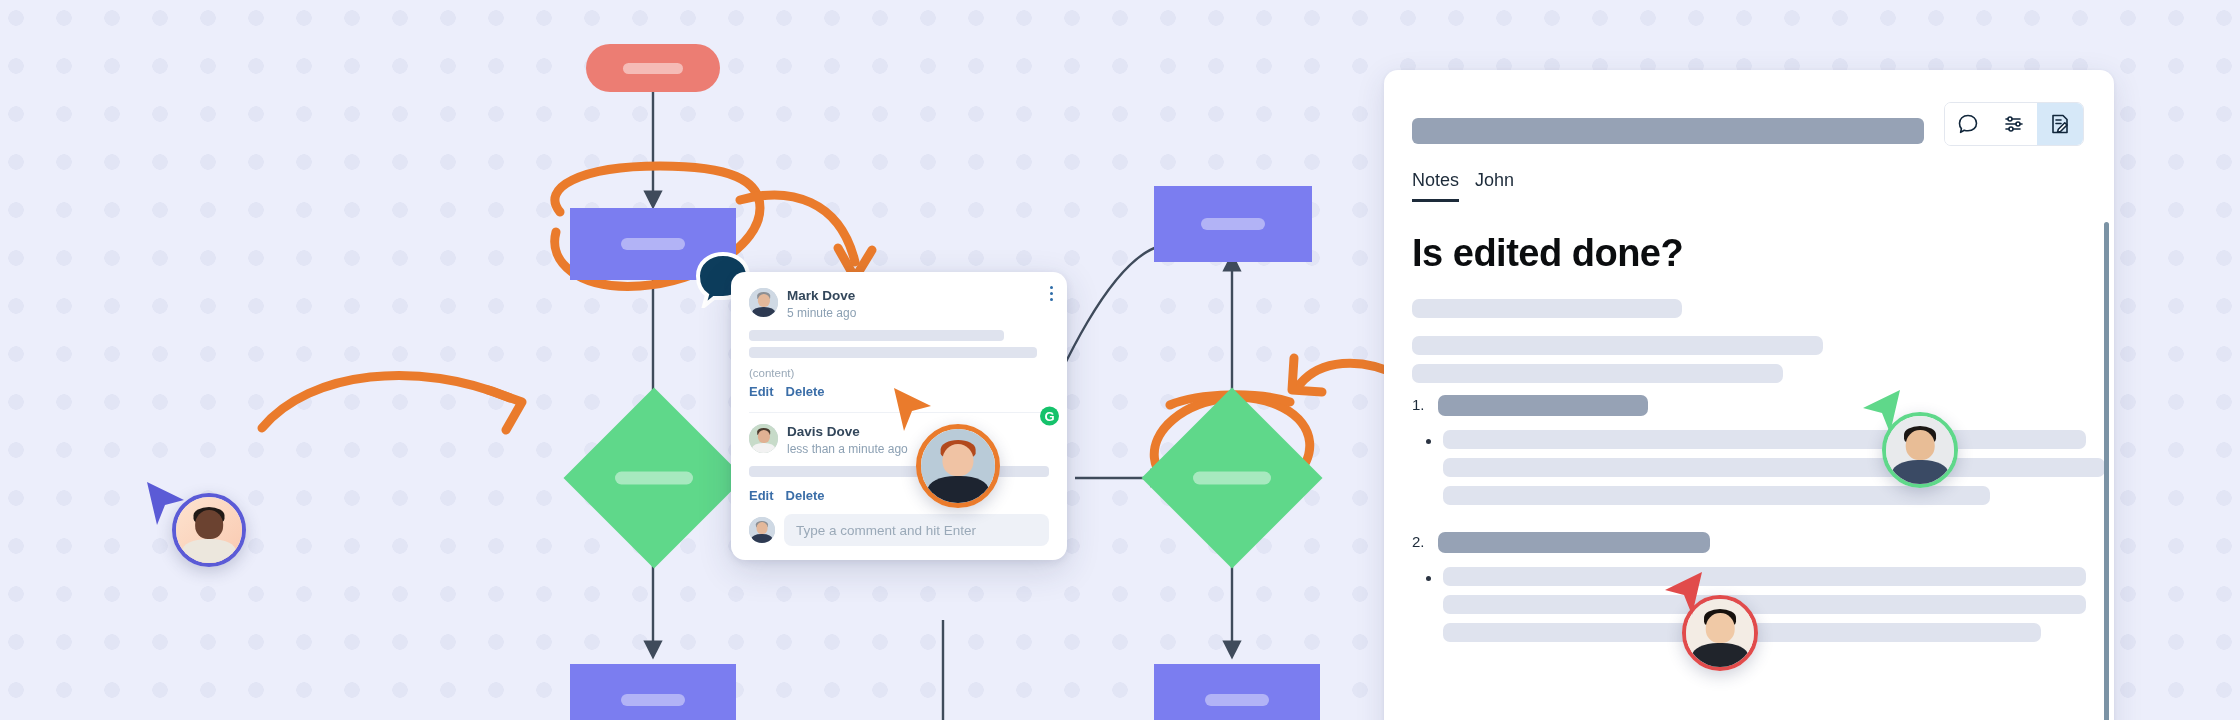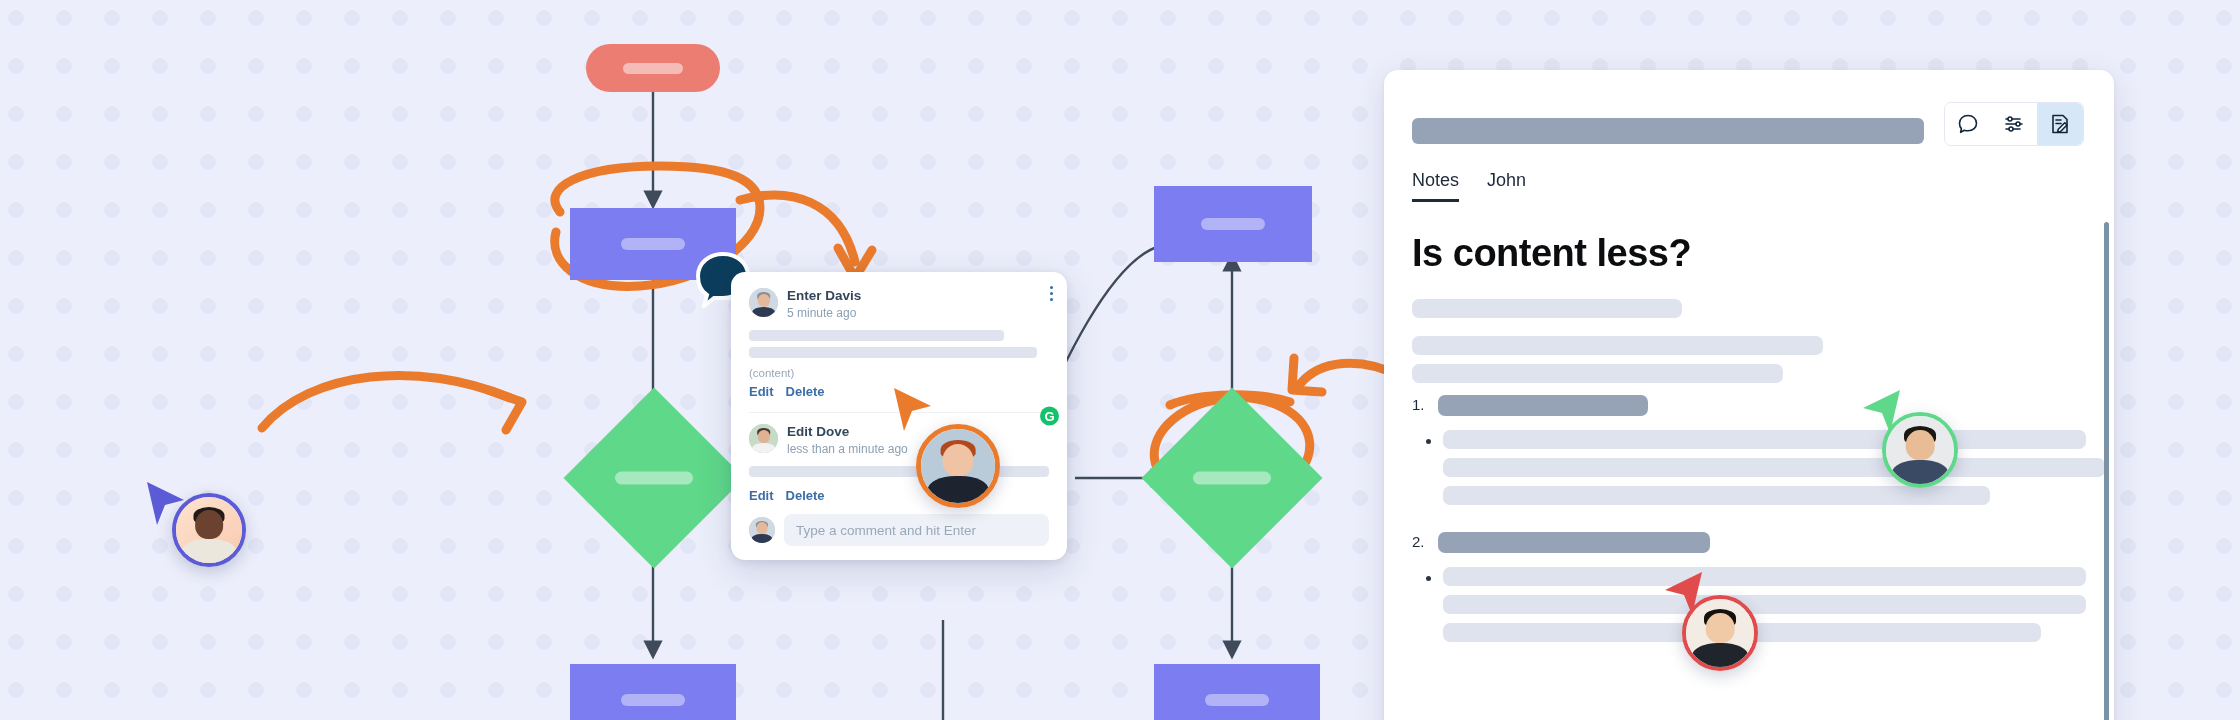--- a/index.html
+++ b/index.html
@@ -108,21 +108,21 @@
     display: flex; align-items: center;
     border: 1px solid #e3e7ef; border-radius: 7px;
     overflow: hidden; margin-top: 6px;
   }
   .ico-btn {
     width: 46px; height: 42px;
     display: flex; align-items: center; justify-content: center;
     cursor: pointer; background: #fff;
   }
   .ico-btn.active { background: #d6e8f8; }
-  .np-tabs { display: flex; gap: 28px; padding: 24px 8px 0 28px; }
+  .np-tabs { display: flex; gap: 16px; padding: 24px 8px 0 28px; }
   .np-tab {
     font-size: 18px; color: #1d2b3a; padding-bottom: 8px;
     cursor: pointer; border-bottom: 3px solid transparent;
   }
   .np-tab.active { border-bottom-color: #1d2b3a; font-weight: 400; }
   .np-title {
     font-size: 38px; font-weight: 700; color: #0b0d0f;
     padding: 30px 28px 0 28px; letter-spacing: -.5px;
   }
   .np-content { padding: 24px 28px 0 28px; }
@@ -269,21 +269,21 @@
     <div class="cmt-head">
       <div class="cmt-avatar">
         <div class="face">
           <div class="bg" style="background:#cfd9e4"></div>
           <div class="hair" style="background:#8d8f93"></div>
           <div class="head" style="background:#e4b89a"></div>
           <div class="body" style="background:#2e3a52"></div>
         </div>
       </div>
       <div>
-        <div class="cmt-name">Enter Davis</div>
+        <div class="cmt-name">Mark Dove</div>
         <div class="cmt-time">5 minute ago</div>
       </div>
     </div>
     <div class="cmt-body">
       <div class="sk" style="width:85%"></div>
       <div class="sk" style="width:96%"></div>
     </div>
     <div class="cmt-edited">(content)</div>
     <div class="cmt-actions">
       <div class="cmt-link">Edit</div>
@@ -297,21 +297,21 @@
     <div class="cmt-head">
       <div class="cmt-avatar">
         <div class="face">
           <div class="bg" style="background:#c7dbc9"></div>
           <div class="hair" style="background:#4a3a2e"></div>
           <div class="head" style="background:#e0b193"></div>
           <div class="body" style="background:#f2f2f2"></div>
         </div>
       </div>
       <div>
-        <div class="cmt-name">Edit Dove</div>
+        <div class="cmt-name">Davis Dove</div>
         <div class="cmt-time">less than a minute ago</div>
       </div>
     </div>
     <div class="cmt-body">
       <div class="sk" style="width:100%"></div>
     </div>
     <div class="cmt-actions" style="margin-top:11px">
       <div class="cmt-link">Edit</div>
       <div class="cmt-link">Delete</div>
     </div>
@@ -361,21 +361,21 @@
         </svg>
       </div>
     </div>
   </div>
 
   <div class="np-tabs">
     <div class="np-tab active">Notes</div>
     <div class="np-tab">John</div>
   </div>
 
-  <div class="np-title">Is content less?</div>
+  <div class="np-title">Is edited done?</div>
 
   <div class="np-content">
     <div class="sk2" style="width:40%"></div>
     <div class="sk2" style="width:61%; margin-top:18px"></div>
     <div class="sk2" style="width:55%"></div>
 
     <div class="li-row">
       <div class="li-num">1.</div>
       <div class="li-bar" style="width:210px"></div>
     </div>

